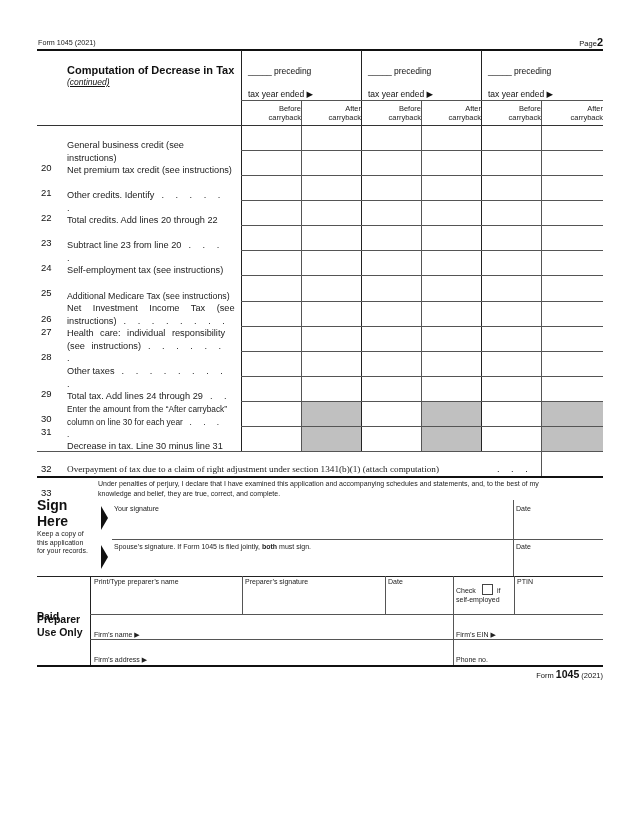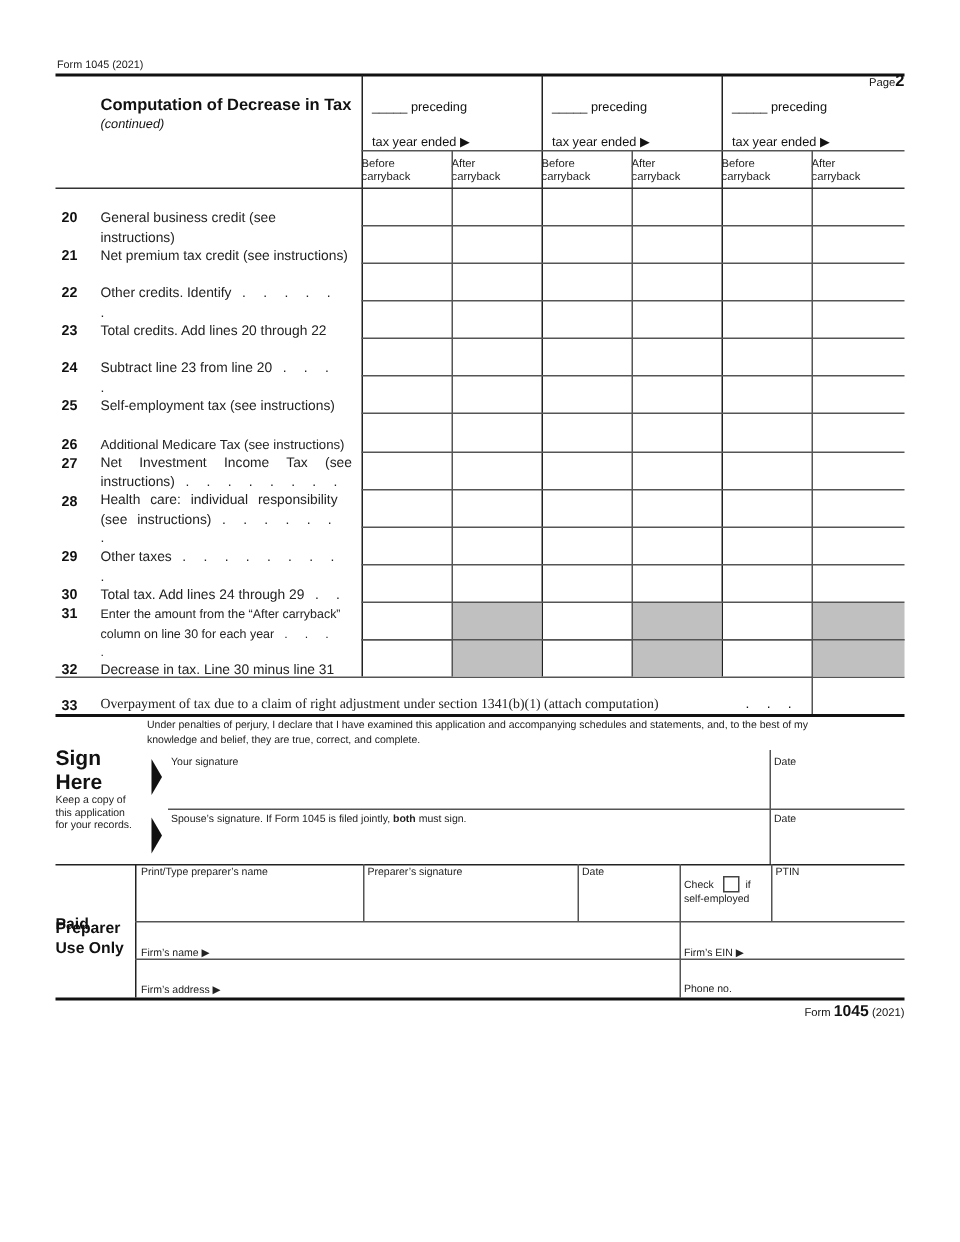--- a/index.html
+++ b/index.html
@@ -9,44 +9,44 @@
   .txt { position: absolute; white-space: nowrap; }
   .hline { position: absolute; height: 0; border-top: 1px solid #333; }
   .hline.thick { border-top: 2px solid #111; }
   .hline.light { border-top: 1px solid #555; }
   .vline { position: absolute; width: 0; border-left: 1px solid #555; }
   .vline.dark { border-left: 1px solid #222; }
   .small { font-size: 7.2px; color: #222; }
   .tiny { font-size: 7px; color: #222; }
   .hdr-title { font-size: 11px; font-weight: bold; text-align: right; }
   .hdr-sub { font-size: 8.5px; font-style: italic; }
-  .colhead { position: absolute; font-size: 7.5px; text-align: left; line-height: 9px; color: #222; }
+  .colhead { position: absolute; font-size: 7.5px; text-align: right; line-height: 9px; color: #222; }
   .preceding { font-size: 8.5px; }
-  .linenum { position: absolute; left: 41px; font-size: 9.5px; font-weight: bold; }
+  .linenum { position: absolute; left: 41px; font-size: 9.5px; font-weight: normal; margin-top: 22px; }
   .linetxt { position: absolute; left: 67px; font-size: 9.2px; color: #222; width: 168px; line-height: 12.5px; }
   .dots { letter-spacing: 4.5px; }
   .cell { position: absolute; background: transparent; }
   .cell.shaded { background: #c0c0c0; }
   .arrow { position: absolute; width: 0; height: 0; border-top: 12px solid transparent;
            border-bottom: 12px solid transparent; border-left: 7px solid #111; }
   .sign-big { font-size: 14px; font-weight: bold; line-height: 17px; }
   .paid { font-size: 10.5px; font-weight: bold; line-height: 13px; }
   .checkbox { position: absolute; width: 9px; height: 9px; border: 1px solid #444; background: #fff; }
 </style>
 </head>
 <body>
 
 <div class="txt small" style="left:38px;top:38px;">Form 1045 (2021)</div>
-<div class="txt" style="right:37px;top:48px;font-size:7.5px;">
+<div class="txt" style="right:37px;top:36px;font-size:7.5px;">
   <span>Page</span><span style="font-size:11px;font-weight:bold;">2</span>
 </div>
 <div class="hline thick" style="left:37px;width:566px;top:49px;"></div>
 
 <div class="txt hdr-title" style="left:67px;top:64px;">Computation of Decrease in Tax</div>
-<div class="txt hdr-sub" style="left:67px;top:77px;">(continued)</div>
+<div class="txt hdr-sub" style="left:67px;top:77px;text-decoration:underline;">(continued)</div>
 
 <div>
   <div class="txt preceding" style="left:248px;top:66px;">
     <span>_____</span>
     <span>preceding</span>
   </div>
   <div class="txt preceding" style="left:248px;top:89px;">tax year ended ▶</div>
 </div>
 <div>
   <div class="txt preceding" style="left:368px;top:66px;">

